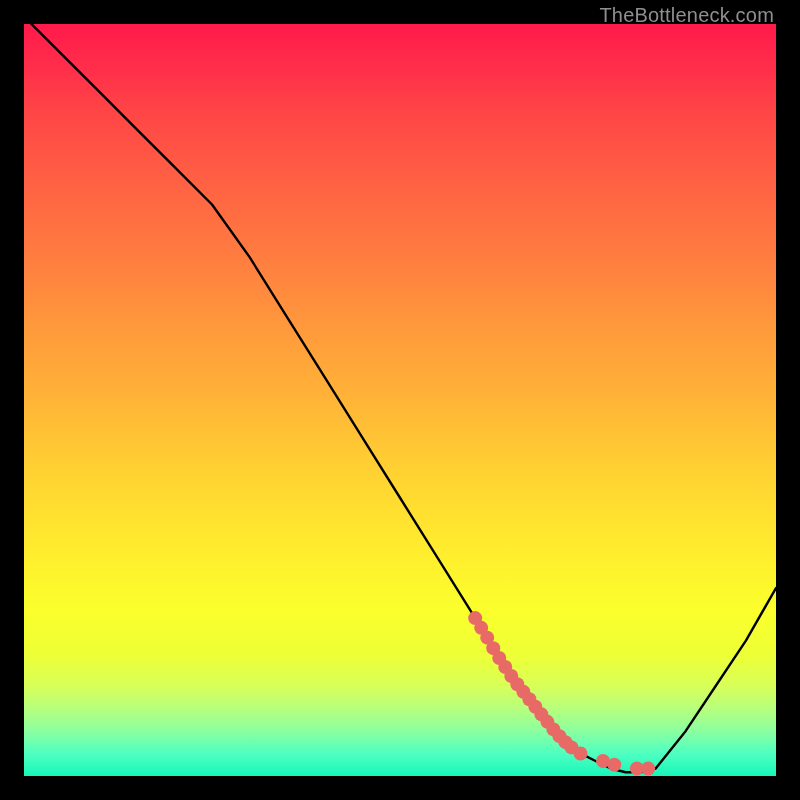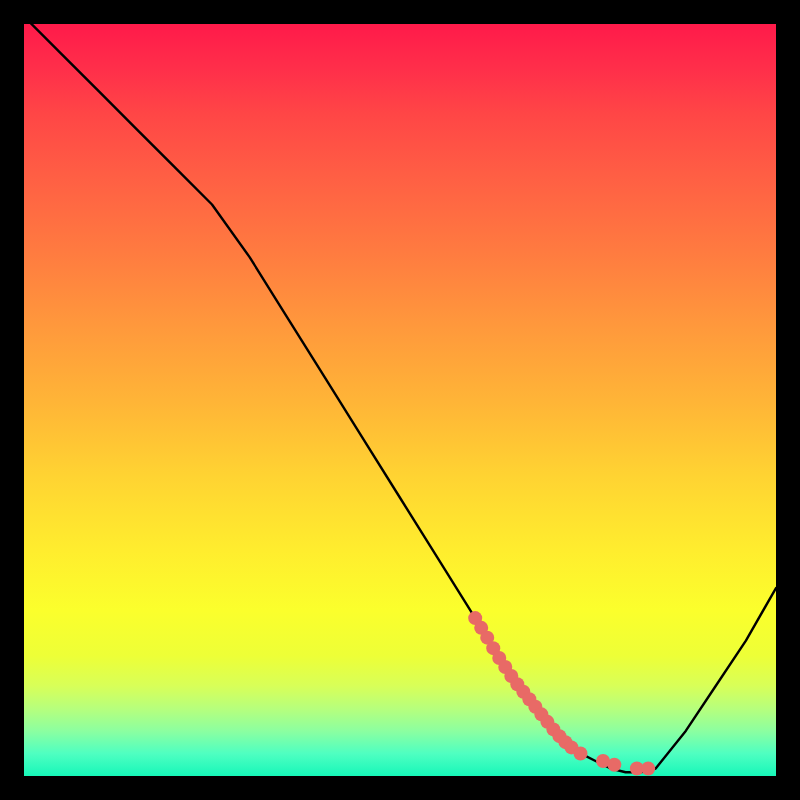--- a/index.html
+++ b/index.html
@@ -95,13 +95,14 @@
           <circle cx="541.44" cy="718.16" r="7" fill="#e86a66"></circle>
           <circle cx="547.46" cy="723.42" r="7" fill="#e86a66"></circle>
           <circle cx="556.48" cy="729.44" r="7" fill="#e86a66"></circle>
           <circle cx="579.04" cy="736.96" r="7" fill="#e86a66"></circle>
           <circle cx="590.32" cy="740.72" r="7" fill="#e86a66"></circle>
           <circle cx="612.88" cy="744.48" r="7" fill="#e86a66"></circle>
           <circle cx="624.16" cy="744.48" r="7" fill="#e86a66"></circle>
         </g>
     </svg>
   </div>
+  <div class="watermark">TheBottleneck.com</div>
 </div>
 
 </body></html>

